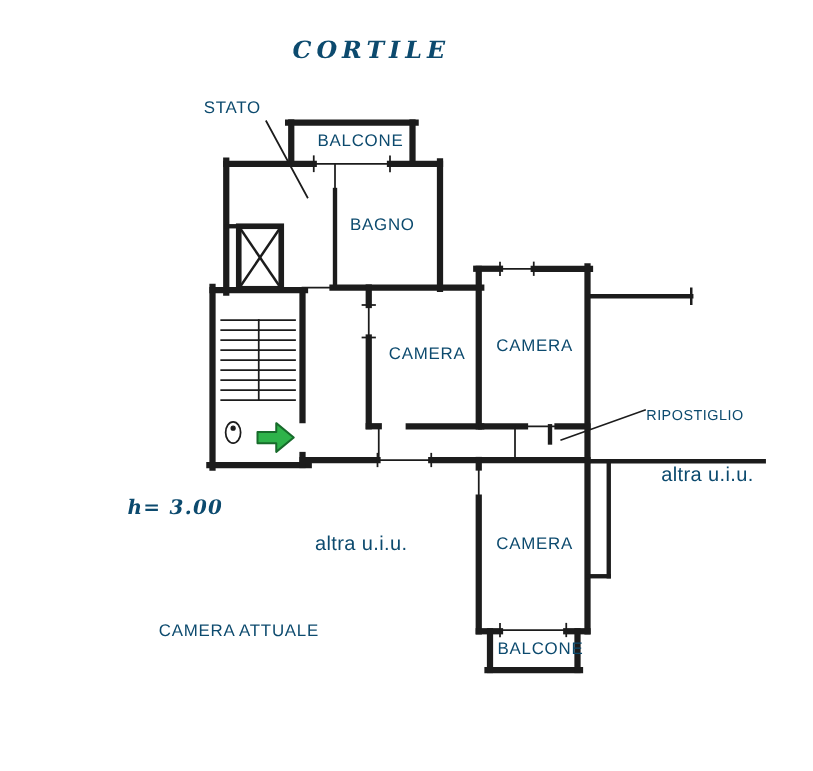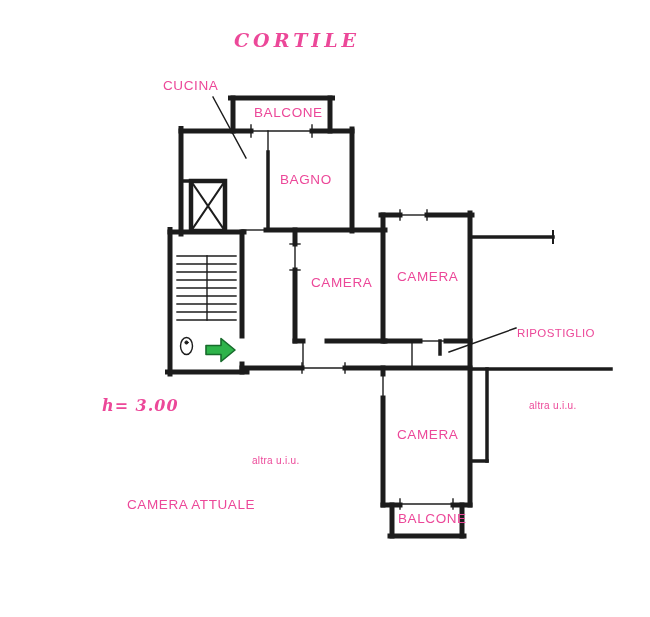--- a/index.html
+++ b/index.html
@@ -2,30 +2,30 @@
 <html><head>
 <meta charset="utf-8">
 <style>
   html,body{margin:0;padding:0;background:#ffffff;}
   .stage{
     position:relative;width:650px;height:617px;background:#ffffff;
     font-family:"Liberation Sans",sans-serif;overflow:hidden;
   }
   .stage svg{position:absolute;left:0;top:0;}
   .lbl{
-    position:absolute;color:#ec4899;font-size:13.5px;letter-spacing:.6px;
+    position:absolute;color:#0c4a6e;font-size:13.5px;letter-spacing:.6px;
     white-space:nowrap;line-height:1.1;
   }
   .hand{
     font-family:"DejaVu Serif",serif;font-style:italic;font-weight:bold;
   }
   .title{font-size:19px;letter-spacing:4px;}
   .note{font-size:16px;letter-spacing:1px;}
   .small{font-size:11.5px;letter-spacing:.4px;}
-  .big{font-size:10px;letter-spacing:.3px;margin-top:28px;}
+  .big{font-size:16px;letter-spacing:.3px;}
   
   .t{stroke-width:5;}
   .m{stroke-width:3.5;}
   .d{stroke-width:2;}
   .n{stroke-width:1.4;}
 </style>
 </head>
 <body>
 
 <div class="stage">
@@ -163,21 +163,21 @@
       </g>
     </g>
 
     <g stroke-width="1.6" stroke-linejoin="round" fill="#2eb34a" stroke="#176b2b">
       <polygon points="206,345.5 221,345.5 221,338.5 235,350 221,361.5 221,354.5 206,354.5"></polygon>
     </g>
   </svg>
 
   <div class="lbl hand title" style="left:234px;top:30px;">CORTILE</div>
 
-  <div class="lbl" style="left:163px;top:79px;">CUCINA</div>
+  <div class="lbl" style="left:163px;top:79px;">STATO</div>
 
   <div class="lbl" style="left:254px;top:106px;">BALCONE</div>
 
   <div class="lbl" style="left:280px;top:173px;">BAGNO</div>
 
   <div class="lbl" style="left:311px;top:276px;">CAMERA</div>
 
   <div class="lbl" style="left:397px;top:270px;">CAMERA</div>
 
   <div class="lbl small" style="left:517px;top:327px;">RIPOSTIGLIO</div>

